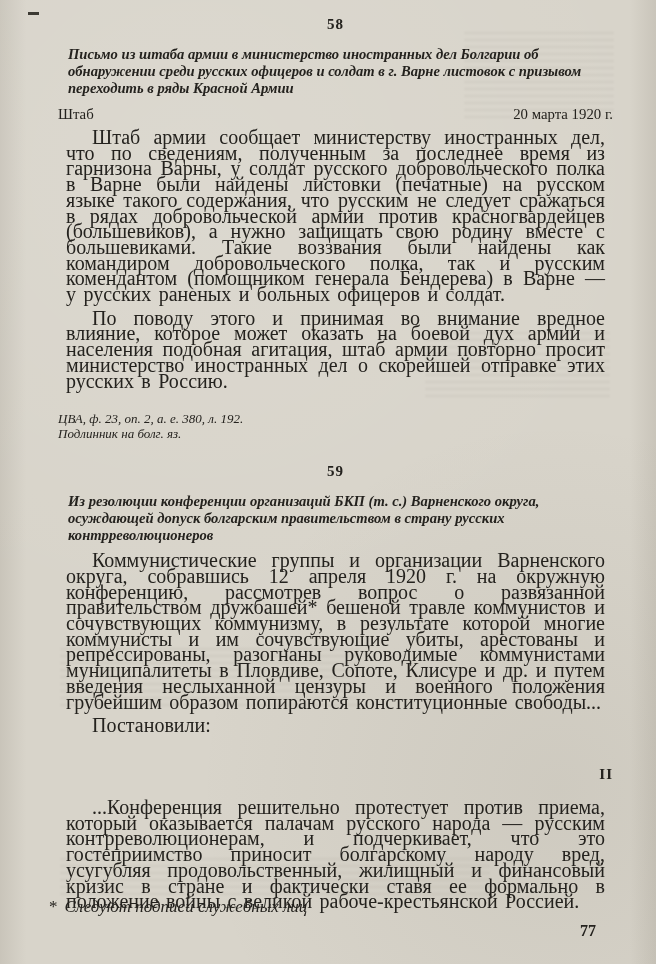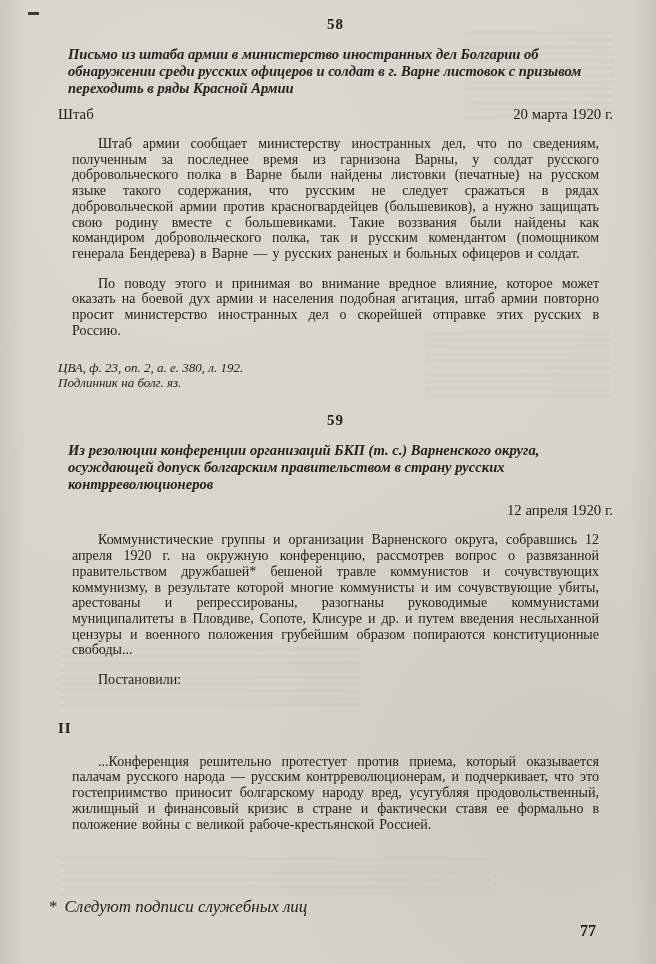--- a/index.html
+++ b/index.html
@@ -31,39 +31,39 @@
     text-align: left;
     font-style: italic; font-weight: bold;
     font-size: 14.6px; line-height: 17px;
   }
   .place-date {
     display: flex; justify-content: space-between;
     font-size: 14.8px; line-height: 16px;
     margin: 0 0 7px;
   }
   .body-para {
-    margin: 14px;
+    margin: 8px;
     text-align: justify;
     text-indent: 26px;
-    font-size: 14px; line-height: 15.7px;
+    font-size: 20px; line-height: 15.7px;
     word-spacing: 0.12em;
     hyphens: auto; -webkit-hyphens: auto;
   }
   .archive-ref {
     margin-top: 22px;
     font-style: italic;
     font-size: 13px; line-height: 15px;
   }
   .date-right {
     text-align: right;
     font-size: 14.8px; line-height: 16px;
     margin: 2px 0 9px;
   }
   .section-numeral {
-    text-align: left; font-weight: bold;
+    text-align: right; font-weight: bold;
     font-size: 15px; line-height: 16px;
     margin: 32px 0 18px;
     letter-spacing: 1px;
   }
   .footnote {
     position: absolute; left: 49px; bottom: 50px;
     font-size: 17px; line-height: 15px;
     font-style: italic;
   }
   .footnote .marker { font-style: normal; margin-right: 7px; }
@@ -115,21 +115,20 @@
 
     <div class="archive-ref">
       <div>ЦВА, ф. 23, оп. 2, а. е. 380, л. 192.</div>
       <div>Подлинник на болг. яз.</div>
     </div>
 
     <div class="doc-number doc59-number">59</div>
 
     <h2 class="doc-heading">Из резолюции конференции организаций БКП (т. с.) Варненского округа, осуждающей допуск болгарским правительством в страну русских контрреволюционеров</h2>
 
-    <div class="date-right">12 апреля 1920 г.</div>
 
     <p class="body-para">Коммунистические группы и организации Варненского округа, собравшись 12 апреля 1920 г. на окружную конференцию, рассмотрев вопрос о развязанной правительством дружбашей* бешеной травле коммунистов и сочувствующих коммунизму, в результате которой многие коммунисты и им сочувствующие убиты, арестованы и репрессированы, разогнаны руководимые коммунистами муниципалитеты в Пловдиве, Сопоте, Клисуре и др. и путем введения неслыханной цензуры и военного положения грубейшим образом попираются конституционные свободы...</p>
     <p class="body-para">Постановили:</p>
 
     <div class="section-numeral">II</div>
 
     <p class="body-para">...Конференция решительно протестует против приема, который оказывается палачам русского народа — русским контрреволюционерам, и подчеркивает, что это гостеприимство приносит болгарскому народу вред, усугубляя продовольственный, жилищный и финансовый кризис в стране и фактически ставя ее формально в положение войны с великой рабоче-крестьянской Россией.</p>
 
   </main>
 

